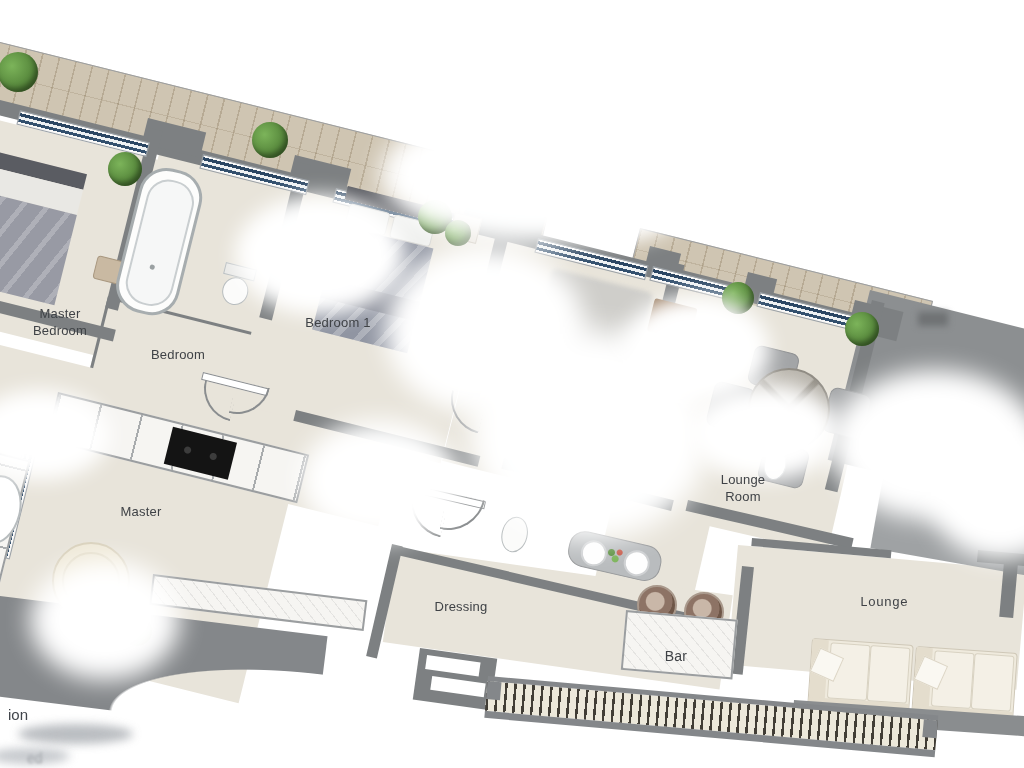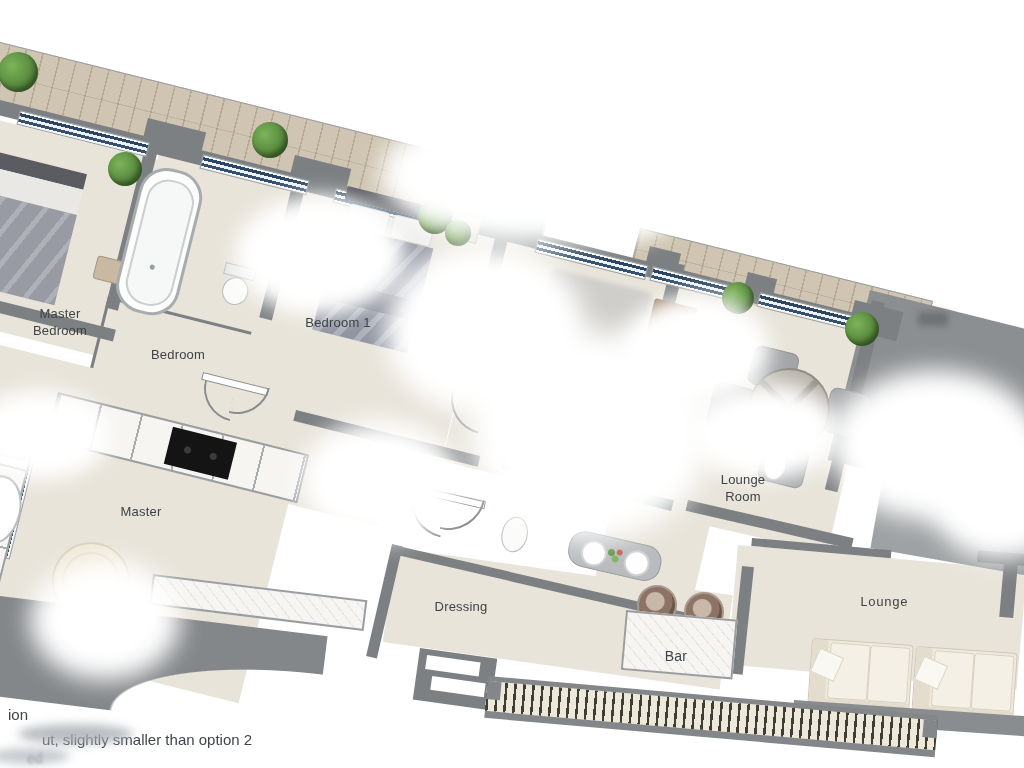--- a/index.html
+++ b/index.html
@@ -227,18 +227,17 @@
   <div class="room-label" style="left:178px;top:355px;">Bedroom</div>
   <div class="room-label" style="left:338px;top:323px;">Bedroom 1</div>
   <div class="room-label" style="left:141px;top:512px;">Master</div>
   <div class="room-label" style="left:743px;top:489px;">Lounge
 Room</div>
   <div class="room-label" style="left:461px;top:607px;">Dressing</div>
   <div class="room-label" style="left:676px;top:656px;font-size:14px;">Bar</div>
   <div class="room-label" style="left:884px;top:603px;font-family:Liberation Mono, monospace;">Lounge</div>
 
   <div class="cap" style="left:8px;top:706px;">ion</div>
-  <div class="cap" style="left:42px;top:731px;">ut, slightly smaller than option 2</div>
   <div class="cap" style="left:27px;top:750px;filter:blur(1.5px);opacity:.75;font-size:14px;">ed</div>
   <div class="el" style="left:18px;top:724px;width:115px;height:20px;background:#a9adb2;border-radius:50%;filter:blur(5px);opacity:.8;"></div>
   <div class="el" style="left:-10px;top:748px;width:80px;height:16px;background:#b9bdc2;border-radius:50%;filter:blur(5px);opacity:.8;"></div>
 
 </div>
 
 </body></html>

